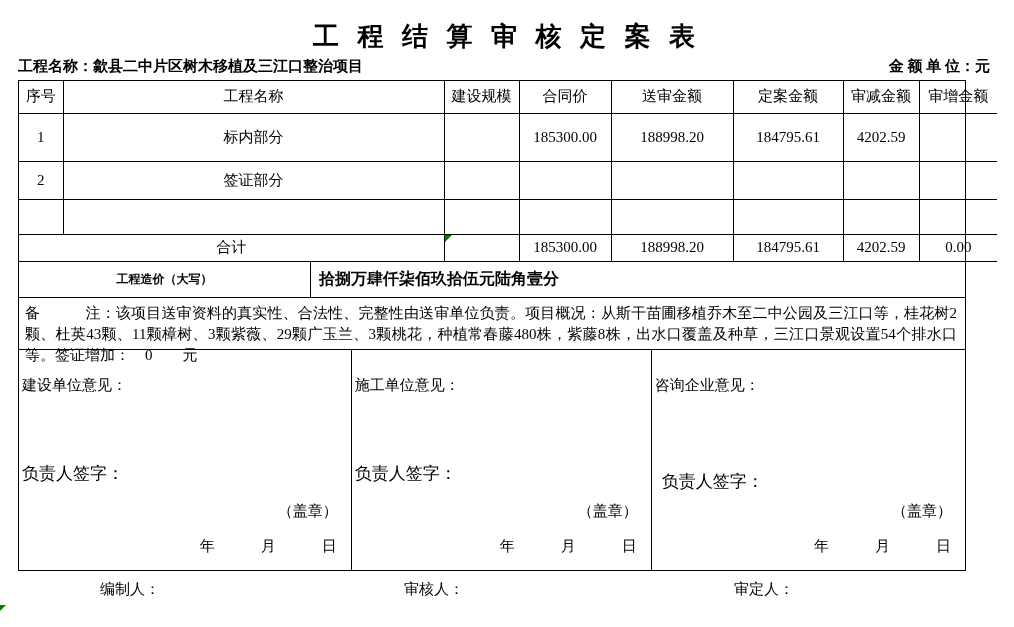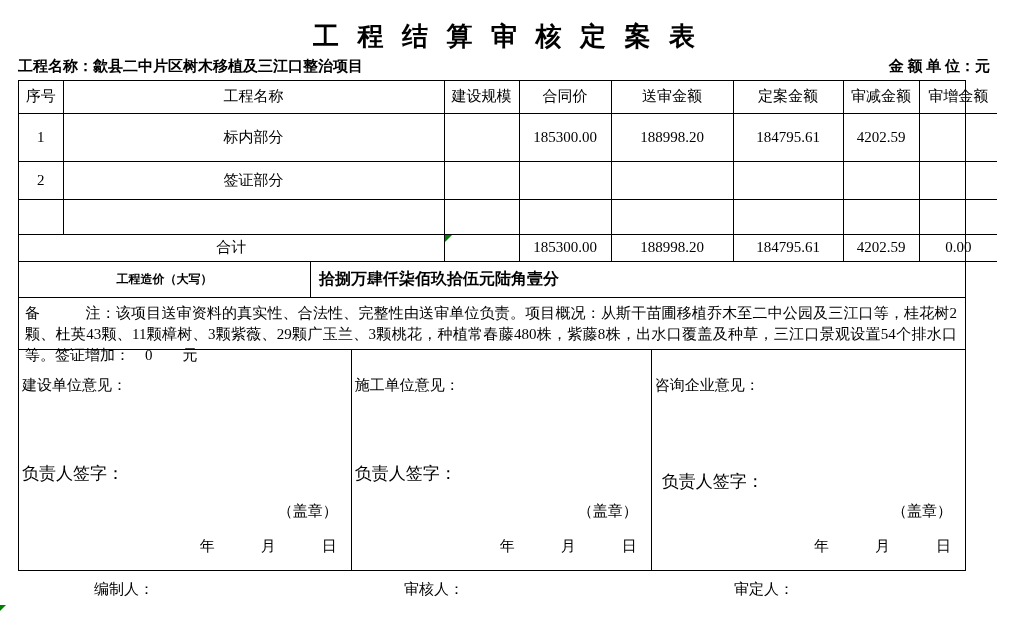--- a/index.html
+++ b/index.html
@@ -64,21 +64,21 @@
   .sig-section.s2 { width:310px; border-right:1px solid #000; }
   .sig-section.s3 { width:324px; }
   .sig-opinion { position:absolute; top:2px; left:3px; font-size:15px;margin-top:24px; }
   .sig-sign    { position:absolute; top:112px; left:3px; font-size:17px; }
   .sig-section.s3 .sig-sign { left:10px; top:120px; }
   .sig-seal    { position:absolute; top:152px; right:13px; font-size:15px; }
   .sig-date    { position:absolute; top:187px; right:14px; display:flex; gap:46px; font-size:15px; }
 
   .footer-row { position:relative; height:36px; }
   .footer-row span { position:absolute; top:9px; font-size:15px; }
-  .footer-preparer { left:76px; }
+  .footer-preparer { left:82px; }
   .footer-reviewer { left:386px; }
   .footer-approver { left:692px;margin-left:24px; }
 
   .tri-corner {
     position:absolute; left:0; top:586px; width:0; height:0;
     border-top:6px solid #008000; border-right:6px solid transparent;
   }
 </style>
 </head>
 <body>

